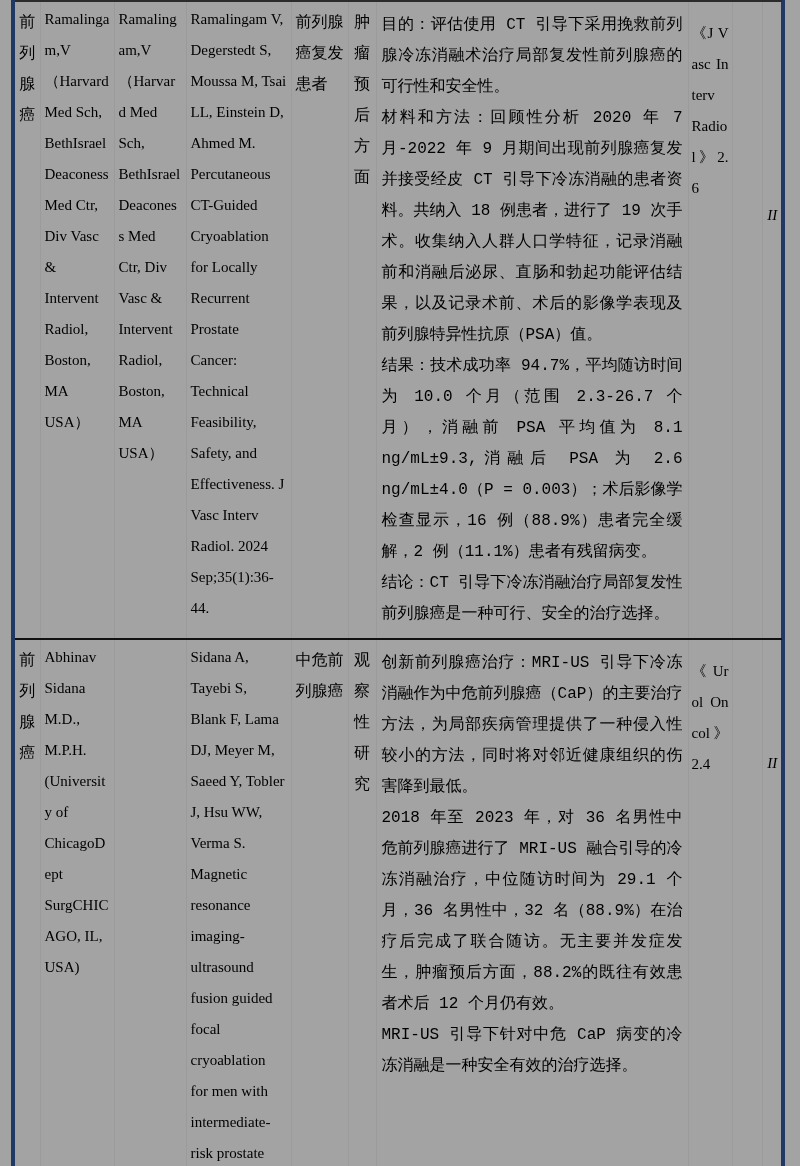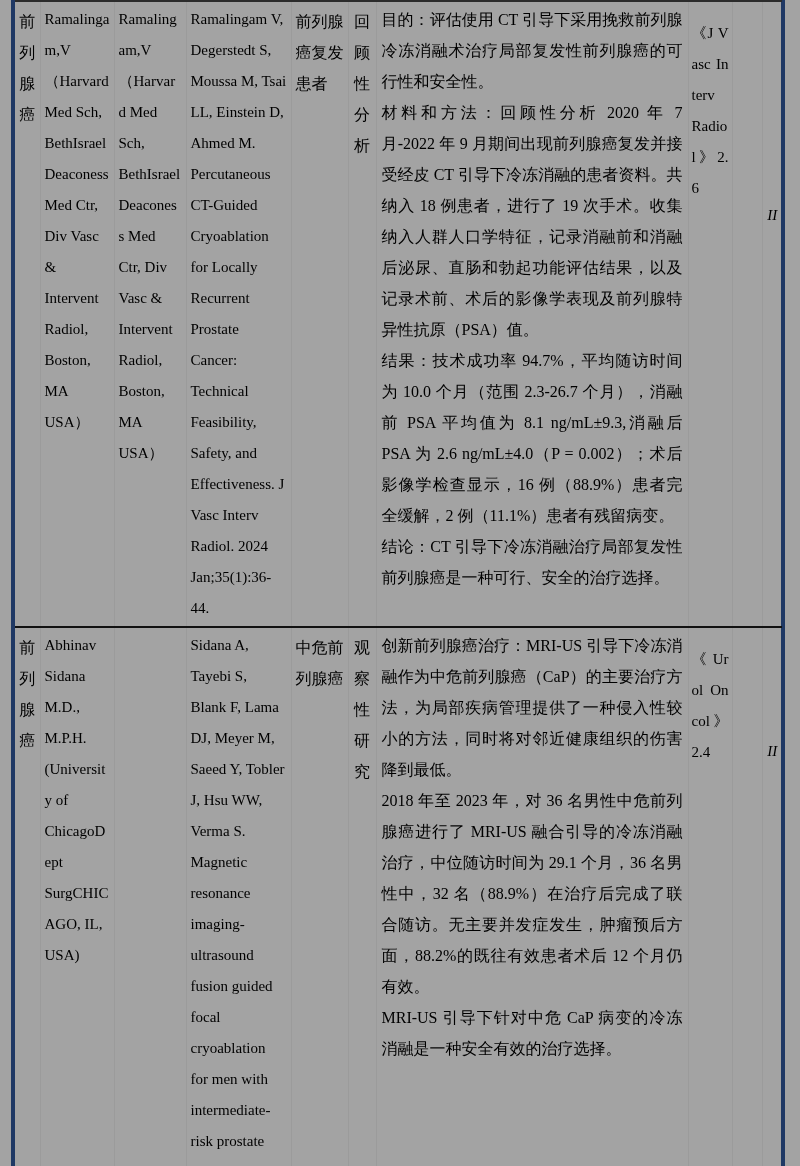--- a/index.html
+++ b/index.html
@@ -43,21 +43,21 @@
   tr.r1 { height: 568px; }
   tr.r2 { height: 593px; }
 
   td.cjk { font-size: 16px; }
   td.cat { text-align: center; padding: 4px 1px; }
   td.population { padding: 4px 4px; }
   td.studytype { text-align: center; padding: 4px 1px; }
   td.author, td.citation {
     overflow-wrap: anywhere; word-break: break-word; font-family: Liberation Serif, serif;
   }
-  td.abstract { text-align: justify; padding: 2px 5px; }
+  td.abstract { text-align: justify; padding: 8px 5px; font-family: Liberation Mono, monospace; }
   td.abstract p { margin: 0; text-align: justify; text-justify: inter-character; }
   td.journal {
     word-break: break-all; text-align: justify; padding: 16px 3px;
   }
   td.grade { text-align: center; overflow: hidden; font-style: italic; }
   tr.r1 td.grade { padding-top: 198px; }
   tr.r2 td.grade { padding-top: 108px; }
 </style>
 </head>
 <body>
@@ -77,27 +77,27 @@
       <col style="width:312px">
         <col style="width:44px">
         <col style="width:30px">
       <col style="width:20px">
     </colgroup>
     <tbody>
       <tr class="r1">
         <td class="cjk cat">前列腺癌</td>
         <td class="author">Ramalingam,V（Harvard Med Sch, BethIsrael Deaconess Med Ctr, Div Vasc &amp; Intervent Radiol, Boston, MA USA）</td>
         <td class="author">Ramalingam,V（Harvard Med Sch, BethIsrael Deaconess Med Ctr, Div Vasc &amp; Intervent Radiol, Boston, MA USA）</td>
-        <td class="citation">Ramalingam V, Degerstedt S, Moussa M, Tsai LL, Einstein D, Ahmed M. Percutaneous CT-Guided Cryoablation for Locally Recurrent Prostate Cancer: Technical Feasibility, Safety, and Effectiveness. J Vasc Interv Radiol. 2024 Jan;35(1):36-44.</td>
+        <td class="citation">Ramalingam V, Degerstedt S, Moussa M, Tsai LL, Einstein D, Ahmed M. Percutaneous CT-Guided Cryoablation for Locally Recurrent Prostate Cancer: Technical Feasibility, Safety, and Effectiveness. J Vasc Interv Radiol. 2024 Sep;35(1):36-44.</td>
         <td class="cjk population">前列腺癌复发患者</td>
-        <td class="cjk studytype">回顾性分析</td>
+        <td class="cjk studytype">肿瘤预后方面</td>
         <td class="cjk abstract">
           <p>目的：评估使用 CT 引导下采用挽救前列腺冷冻消融术治疗局部复发性前列腺癌的可行性和安全性。</p>
           <p>材料和方法：回顾性分析 2020 年 7 月-2022 年 9 月期间出现前列腺癌复发并接受经皮 CT 引导下冷冻消融的患者资料。共纳入 18 例患者，进行了 19 次手术。收集纳入人群人口学特征，记录消融前和消融后泌尿、直肠和勃起功能评估结果，以及记录术前、术后的影像学表现及前列腺特异性抗原（PSA）值。</p>
-          <p>结果：技术成功率 94.7%，平均随访时间为 10.0 个月（范围 2.3-26.7 个月），消融前 PSA 平均值为 8.1 ng/mL±9.3,消融后 PSA 为 2.6 ng/mL±4.0（P = 0.002）；术后影像学检查显示，16 例（88.9%）患者完全缓解，2 例（11.1%）患者有残留病变。</p>
+          <p>结果：技术成功率 94.7%，平均随访时间为 10.0 个月（范围 2.3-26.7 个月），消融前 PSA 平均值为 8.1 ng/mL±9.3,消融后 PSA 为 2.6 ng/mL±4.0（P = 0.003）；术后影像学检查显示，16 例（88.9%）患者完全缓解，2 例（11.1%）患者有残留病变。</p>
           <p>结论：CT 引导下冷冻消融治疗局部复发性前列腺癌是一种可行、安全的治疗选择。</p>
         </td>
         <td class="journal">《J Vasc Interv Radiol》2.6</td>
         <td class="spacer"></td>
         <td class="grade">II</td>
       </tr>
 
       <tr class="r2">
         <td class="cjk cat">前列腺癌</td>
         <td class="author">Abhinav Sidana M.D., M.P.H. (University of ChicagoDept SurgCHICAGO, IL, USA)</td>

